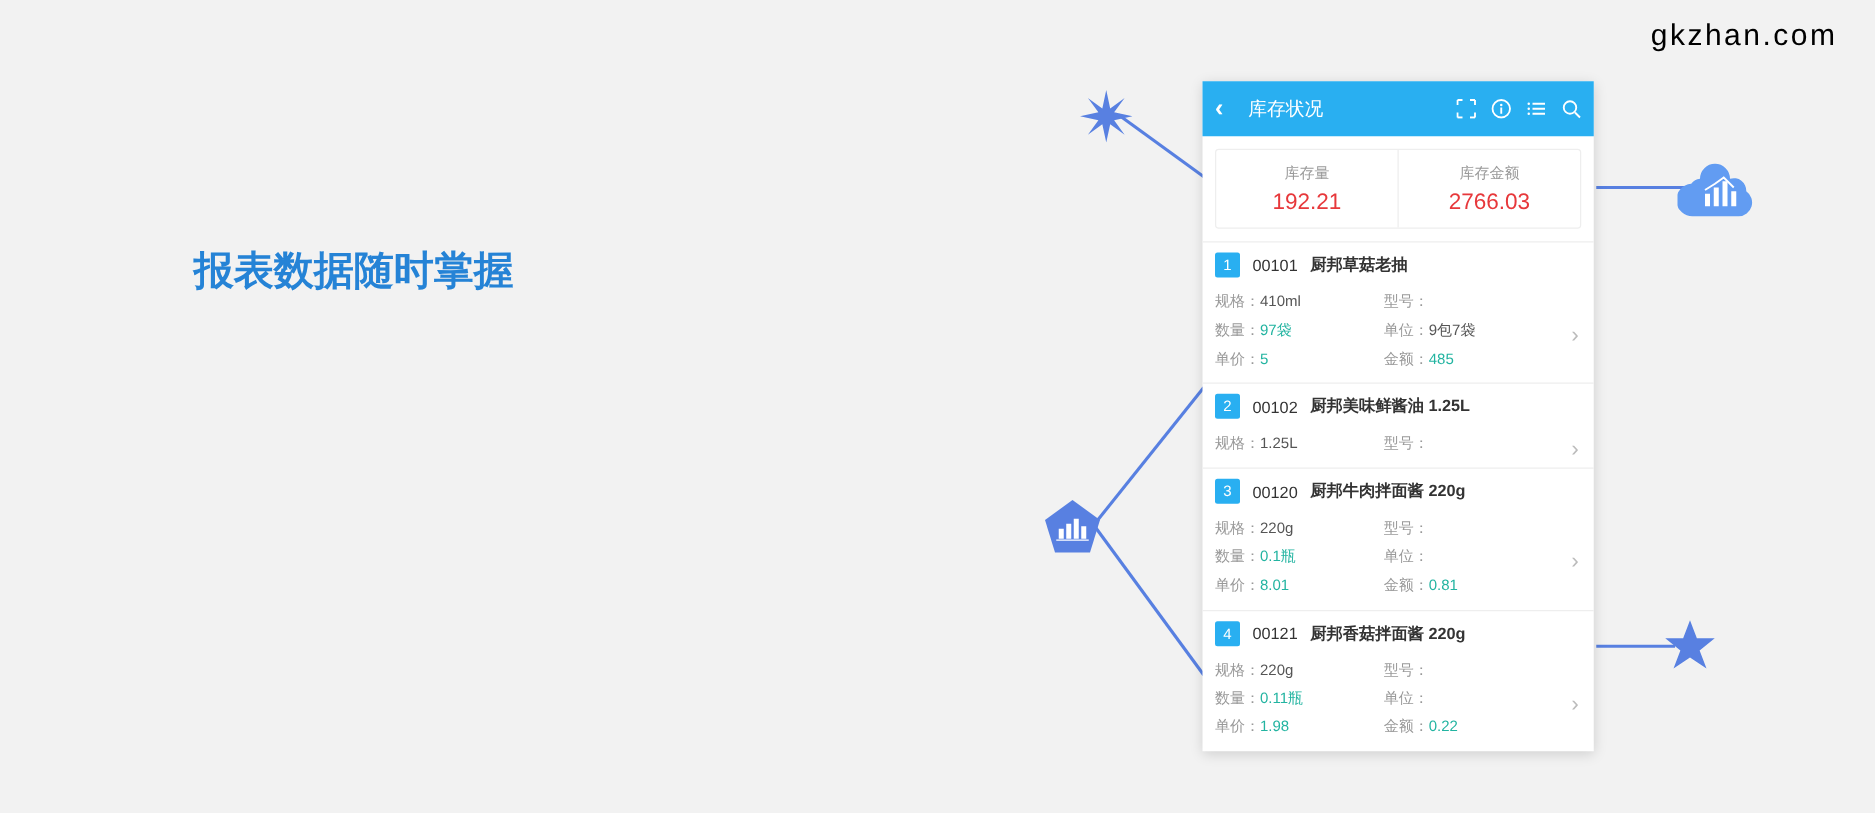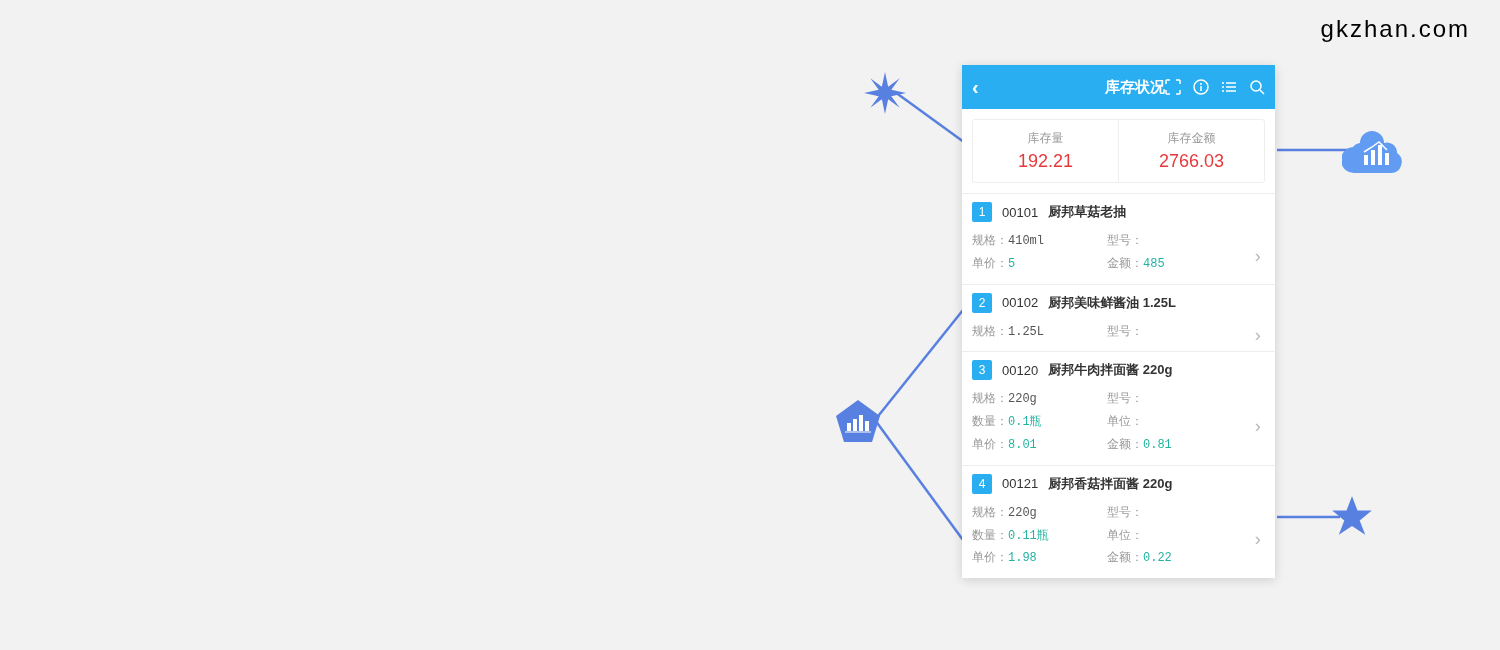--- a/index.html
+++ b/index.html
@@ -57,24 +57,23 @@
       padding: 0 10px;
       color: #fff;
     }
     .back-chevron {
       font-size: 20px;
       font-weight: bold;
       cursor: pointer;
     }
     .header-title {
       flex: 1;
-      text-align: right;
+      text-align: left;
       font-size: 15px;
       padding-left: 20px;
-      font-weight: bold;
     }
     .header-icons {
       display: flex;
       gap: 12px;
       align-items: center;
     }
     .header-icon {
       width: 16px;
       height: 16px;
       cursor: pointer;
@@ -131,21 +130,20 @@
       font-weight: normal;
     }
     .item-name {
       color: #333;
       font-size: 13px;
       font-weight: bold;
     }
     .item-details {
       padding: 0 0 8px 10px;
       position: relative;
-      font-family: Liberation Mono, monospace;
     }
     .detail-line {
       display: flex;
       font-size: 12px;
       line-height: 1.9;
     }
     .detail-left {
       width: 135px;
     }
     .detail-right {
@@ -198,20 +196,21 @@
       position: absolute;
       overflow: visible;
     }
   </style>
 </head>
 <body>
 
 <div class="watermark">gkzhan.com</div>
 
 <div class="left-content">
+  <div class="heading">报表数据随时掌握</div>
 </div>
 
 <svg class="line-svg" style="left:0;top:0;width:1500px;height:650px;pointer-events:none">
   <line x1="895" y1="92" x2="968" y2="145" stroke="#5880e1" stroke-width="2.5"></line>
   <line x1="875" y1="420" x2="963" y2="310" stroke="#5880e1" stroke-width="2.5"></line>
   <line x1="875" y1="420" x2="963" y2="540" stroke="#5880e1" stroke-width="2.5"></line>
   <line x1="1277" y1="150" x2="1352" y2="150" stroke="#5880e1" stroke-width="2.5"></line>
   <line x1="1277" y1="517" x2="1340" y2="517" stroke="#5880e1" stroke-width="2.5"></line>
 </svg>
 
@@ -286,20 +285,24 @@
       <div class="item-num">1</div>
       <div class="item-code">00101</div>
       <div class="item-name">厨邦草菇老抽</div>
     </div>
     <div class="item-details">
       <div class="detail-line">
         <div class="detail-left"><span class="detail-label">规格：</span><span class="detail-value-dark">410ml</span></div>
         <div class="detail-right"><span class="detail-label">型号：</span><span class="detail-value-dark"></span></div>
       </div>
       <div class="detail-line">
+        <div class="detail-left"><span class="detail-label">数量：</span><span class="detail-value">97袋</span></div>
+        <div class="detail-right"><span class="detail-label">单位：</span><span class="detail-value-dark">9包7袋</span></div>
+      </div>
+      <div class="detail-line">
         <div class="detail-left"><span class="detail-label">单价：</span><span class="detail-value">5</span></div>
         <div class="detail-right"><span class="detail-label">金额：</span><span class="detail-value">485</span></div>
       </div>
       <div class="row-chevron">›</div>
     </div>
   </div>
       <div class="item-row">
     <div class="item-header">
       <div class="item-num">2</div>
       <div class="item-code">00102</div>

